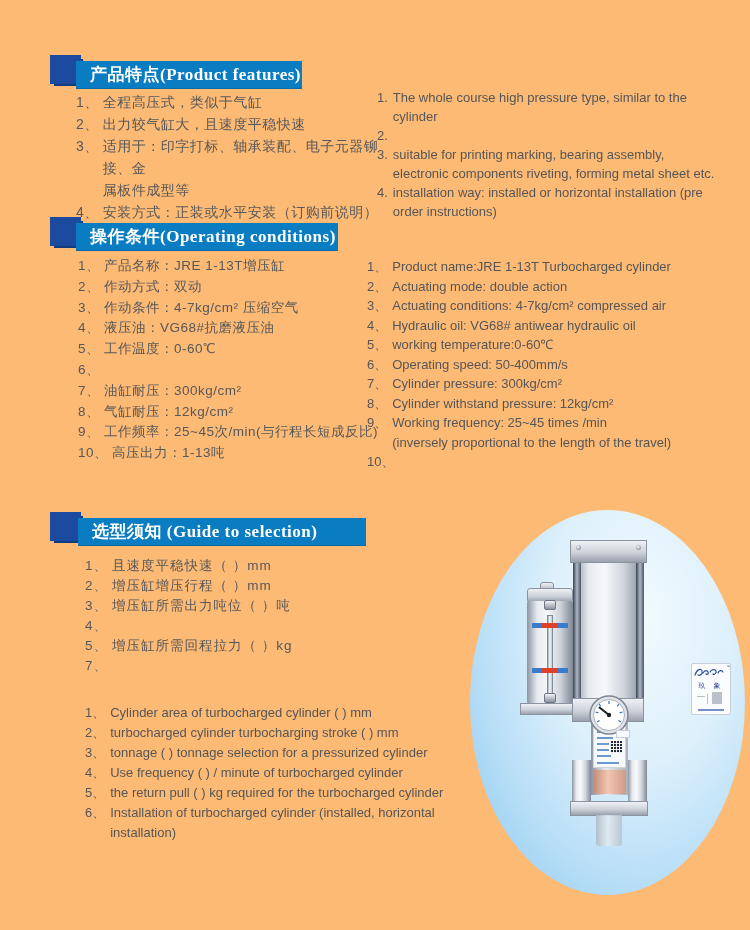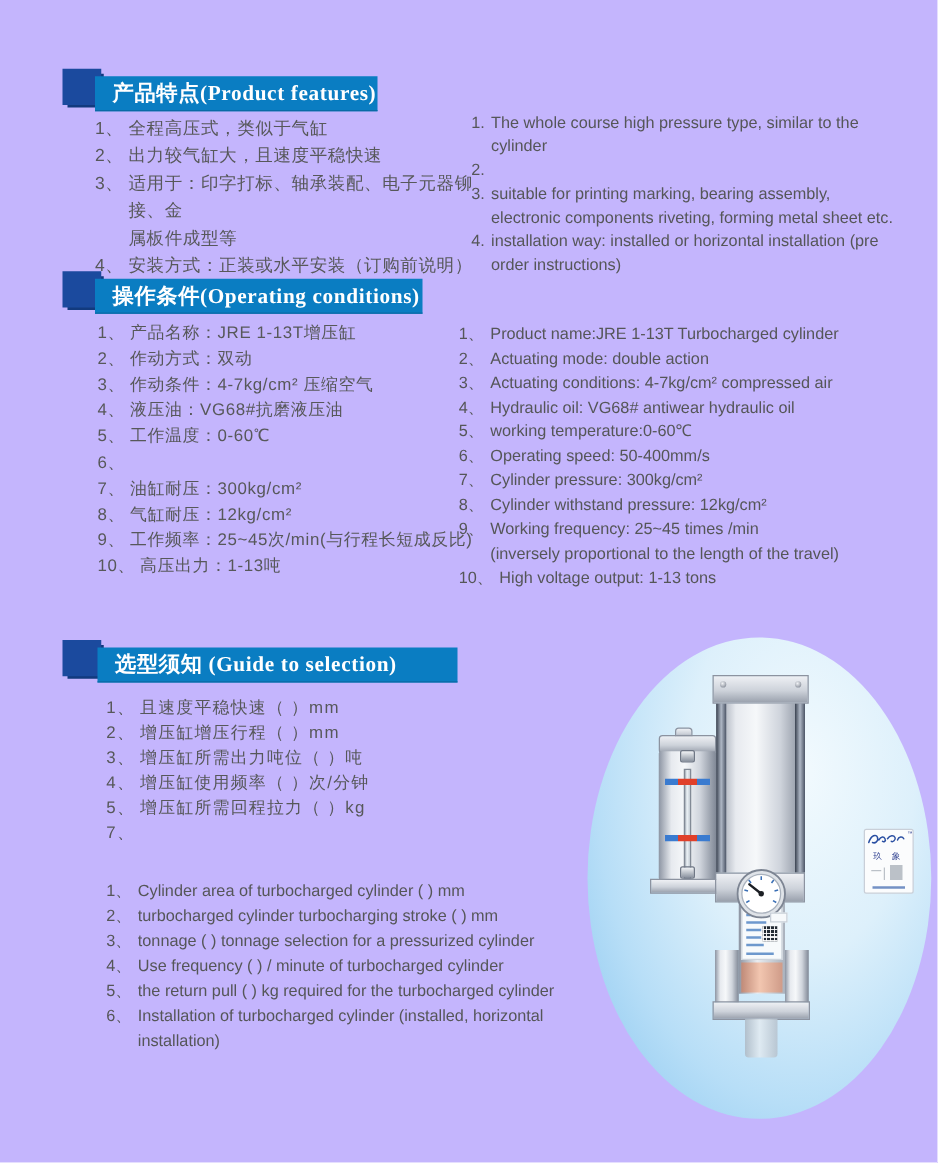--- a/index.html
+++ b/index.html
@@ -1,16 +1,16 @@
 <!DOCTYPE html>
 <html><head>
 <meta charset="utf-8">
 <style>
   html,body{margin:0;padding:0;background:#ffffff;}
-  .page{position:relative;width:750px;height:930px;background:#c4b5fd;overflow:hidden;
+  .page{position:relative;width:750px;height:930px;background:#fdba74;overflow:hidden;
         font-family:"Liberation Sans", sans-serif;color:#57585a;}
 
   
   .banner-square{position:absolute;width:31px;height:29px;background:#1b4a9e;
                  box-shadow:3px 3px 0 -1px #123a7e;}
   .banner-bar{position:absolute;height:28px;background:#0a7dc2;color:#ffffff;
               font-family:"Liberation Serif", serif;font-weight:bold;font-size:17px;
               line-height:28px;padding-left:14px;letter-spacing:.5px;white-space:nowrap;
               border-bottom:1px solid #0a6aa5;box-sizing:border-box;}
 
@@ -220,21 +220,20 @@
         <span class="n">8、</span>
         <span class="t">Cylinder withstand pressure: 12kg/cm²</span>
       </li>
       <li>
         <span class="n">9、</span>
         <span class="t">Working frequency: 25~45 times /min
 (inversely proportional to the length of the travel)</span>
       </li>
       <li>
         <span class="n">10、</span>
-        <span class="t">High voltage output: 1-13 tons</span>
       </li>
     </ul>
 
   <div class="banner-square" style="left:50px;top:512px;"></div>
   <div class="banner-bar" style="left:78px;top:518px;width:288px;">
     <span>选型须知 (Guide to selection)</span>
   </div>
   <ul class="plist zh zh3" style="left:85px;top:556px;">
 
   <li>
@@ -244,21 +243,20 @@
       <li>
         <span class="n">2、</span>
         <span class="t">增压缸增压行程（ ）mm</span>
       </li>
       <li>
         <span class="n">3、</span>
         <span class="t">增压缸所需出力吨位（ ）吨</span>
       </li>
       <li>
         <span class="n">4、</span>
-        <span class="t">增压缸使用频率（ ）次/分钟</span>
       </li>
       <li>
         <span class="n">5、</span>
         <span class="t">增压缸所需回程拉力（ ）kg</span>
       </li>
       <li>
         <span class="n">7、</span>
       </li>
     </ul>
   <ul class="plist en en3" style="left:85px;top:703px;">

